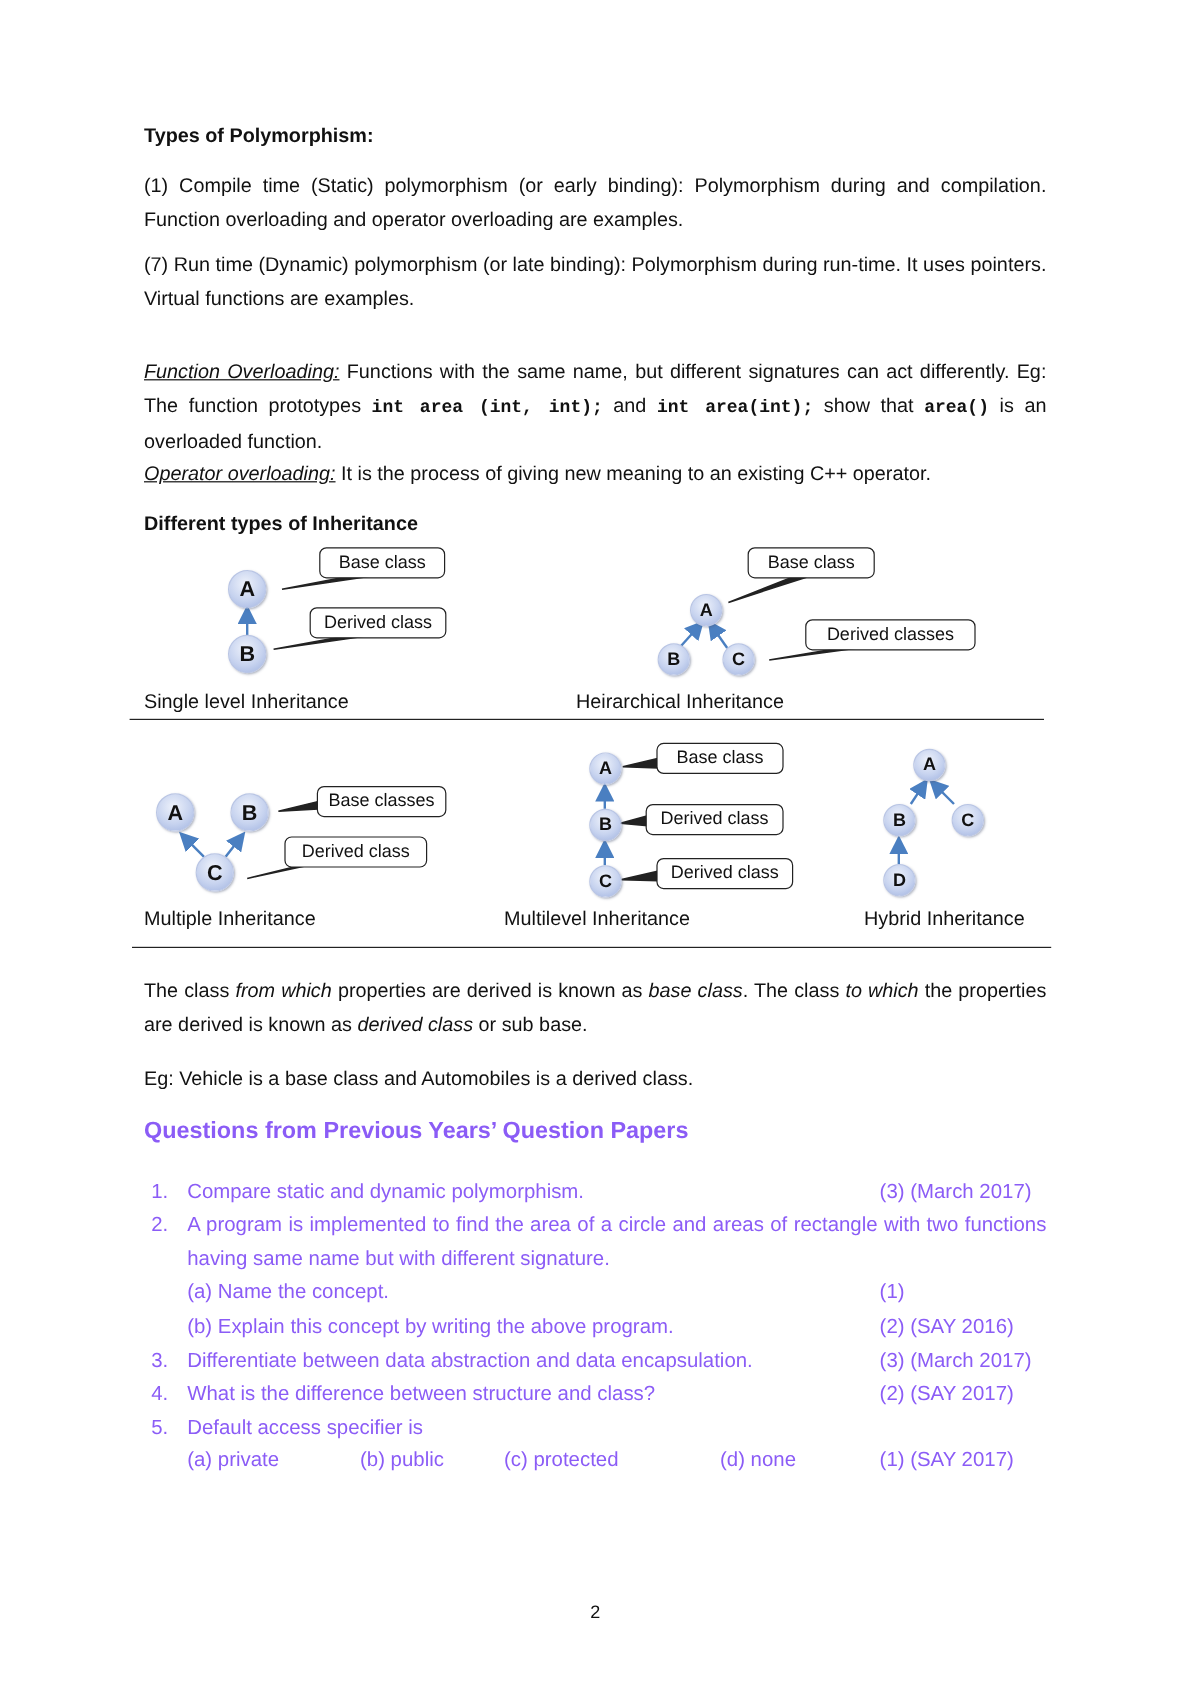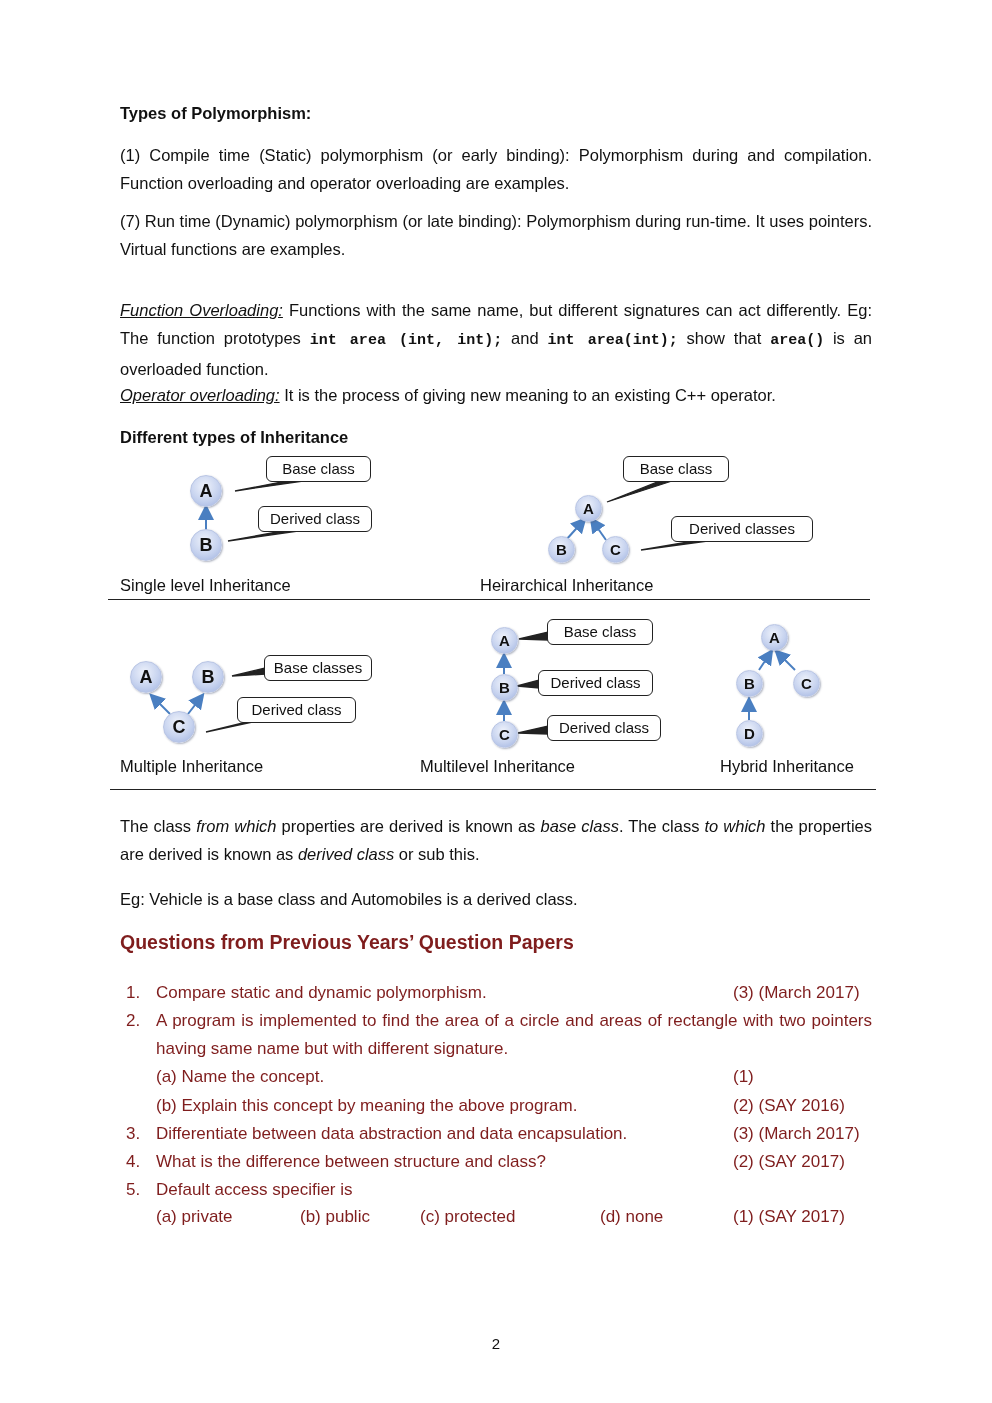--- a/index.html
+++ b/index.html
@@ -13,21 +13,21 @@
   .cap { position:absolute; font-size:16.5px; }
   .rule { position:absolute; height:0; border-top:1.5px solid #222; }
   .node { position:absolute; width:30px; height:30px; border-radius:50%;
     background:radial-gradient(circle at 45% 35%, #eef2fb 0%, #c7d3ef 55%, #9fb2e0 100%);
     box-shadow:1px 1px 2px rgba(80,90,120,0.45); border:1px solid #b9c5e4;
     font-weight:bold; font-size:18px; text-align:center; line-height:30px; color:#111; }
   .node.sm { width:25px; height:25px; line-height:25px; font-size:15px; }
   .bubble { position:absolute; border:1.5px solid #222; border-radius:6px; background:#fff;
     font-size:15px; text-align:center; line-height:24px; height:24px; }
   svg.lines { position:absolute; left:0; top:0; }
-  .red { color:#7f1d1d; }
+  .red { color:#8b5cf6; }
   .q { position:absolute; line-height:28px; font-size:17px; }
   .pageno { position:absolute; left:0; width:992px; top:1335px; text-align:center; font-size:15px; }
 </style>
 </head>
 <body>
 
 <div class="abs h" style="left:120px;top:104px;">Types of Polymorphism:</div>
 <div class="p" style="top:141px;">(1) Compile time (Static) polymorphism (or early binding): Polymorphism during and compilation. Function overloading and operator overloading are examples.</div>
 <div class="p" style="top:207px;">(7) Run time (Dynamic) polymorphism (or late binding): Polymorphism during run-time. It uses pointers. Virtual functions are examples.</div>
 
@@ -110,36 +110,36 @@
 
 <div class="node sm" style="left:761px;top:624px;">A</div>
 <div class="node sm" style="left:736px;top:670px;">B</div>
 <div class="node sm" style="left:793px;top:670px;">C</div>
 <div class="node sm" style="left:736px;top:720px;">D</div>
 <div class="cap" style="left:720px;top:757px;">Hybrid Inheritance</div>
 
 <div class="rule" style="left:110px;top:789px;width:766px;"></div>
 
 <div class="p" style="top:812px;">
-  <span>The class </span><span class="it">from which</span><span> properties are derived is known as </span><span class="it">base class</span><span>. The class </span><span class="it">to which</span><span> the properties are derived is known as </span><span class="it">derived class</span><span> or sub this.</span>
+  <span>The class </span><span class="it">from which</span><span> properties are derived is known as </span><span class="it">base class</span><span>. The class </span><span class="it">to which</span><span> the properties are derived is known as </span><span class="it">derived class</span><span> or sub base.</span>
 </div>
 <div class="p" style="top:885px;">Eg: Vehicle is a base class and Automobiles is a derived class.</div>
 
 <div class="abs h red" style="left:120px;top:931px;font-size:19.5px;">Questions from Previous Years’ Question Papers</div>
 
 <div class="red">
   <div class="q" style="left:126px;top:979px;">1.</div>
   <div class="q" style="left:156px;top:979px;">Compare static and dynamic polymorphism.</div>
   <div class="q" style="left:733px;top:979px;">(3) (March 2017)</div>
 
   <div class="q" style="left:126px;top:1007px;">2.</div>
-  <div class="q" style="left:156px;top:1007px;width:716px;text-align:justify;">A program is implemented to find the area of a circle and areas of rectangle with two pointers having same name but with different signature.</div>
+  <div class="q" style="left:156px;top:1007px;width:716px;text-align:justify;">A program is implemented to find the area of a circle and areas of rectangle with two functions having same name but with different signature.</div>
   <div class="q" style="left:156px;top:1063px;">(a)  Name the concept.</div>
   <div class="q" style="left:733px;top:1063px;">(1)</div>
-  <div class="q" style="left:156px;top:1092px;">(b)  Explain this concept by meaning the above program.</div>
+  <div class="q" style="left:156px;top:1092px;">(b)  Explain this concept by writing the above program.</div>
   <div class="q" style="left:733px;top:1092px;">(2) (SAY 2016)</div>
 
   <div class="q" style="left:126px;top:1120px;">3.</div>
   <div class="q" style="left:156px;top:1120px;">Differentiate between data abstraction and data encapsulation.</div>
   <div class="q" style="left:733px;top:1120px;">(3) (March 2017)</div>
 
   <div class="q" style="left:126px;top:1148px;">4.</div>
   <div class="q" style="left:156px;top:1148px;">What is the difference between structure and class?</div>
   <div class="q" style="left:733px;top:1148px;">(2) (SAY 2017)</div>
 

